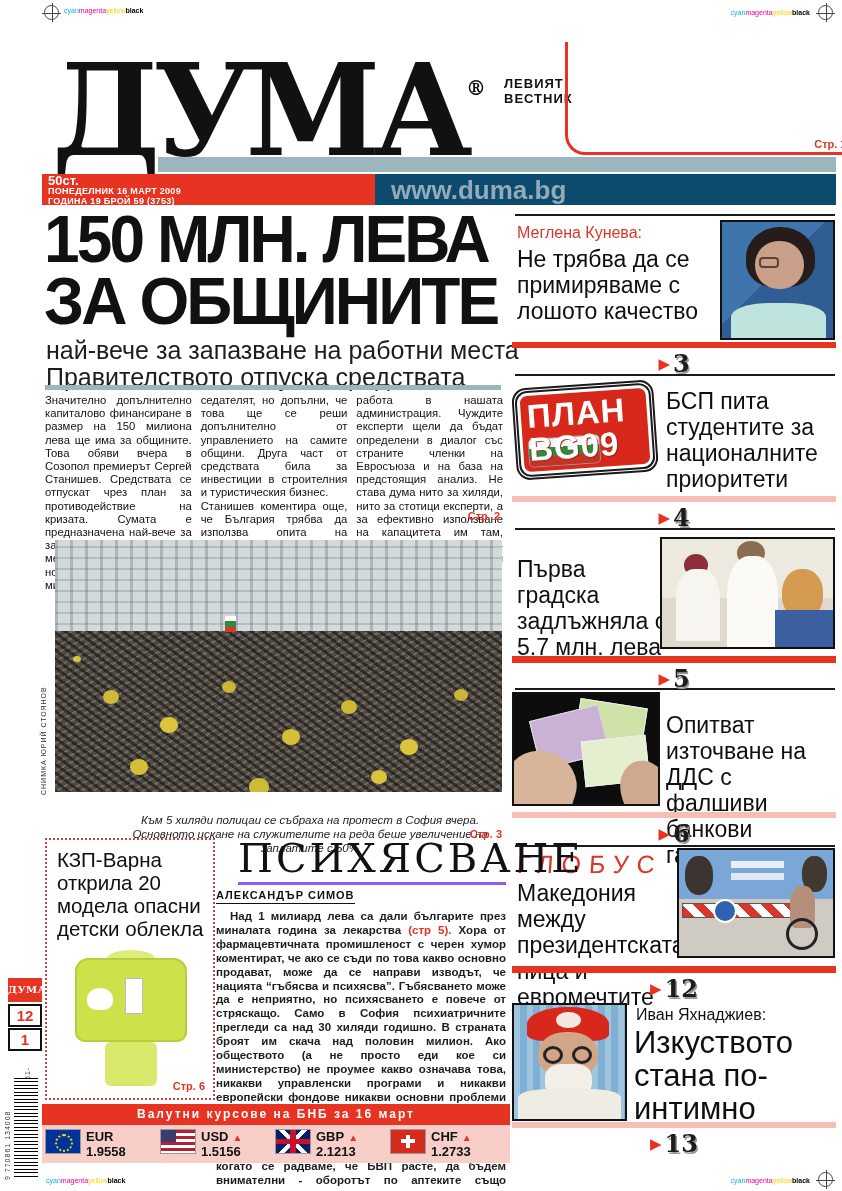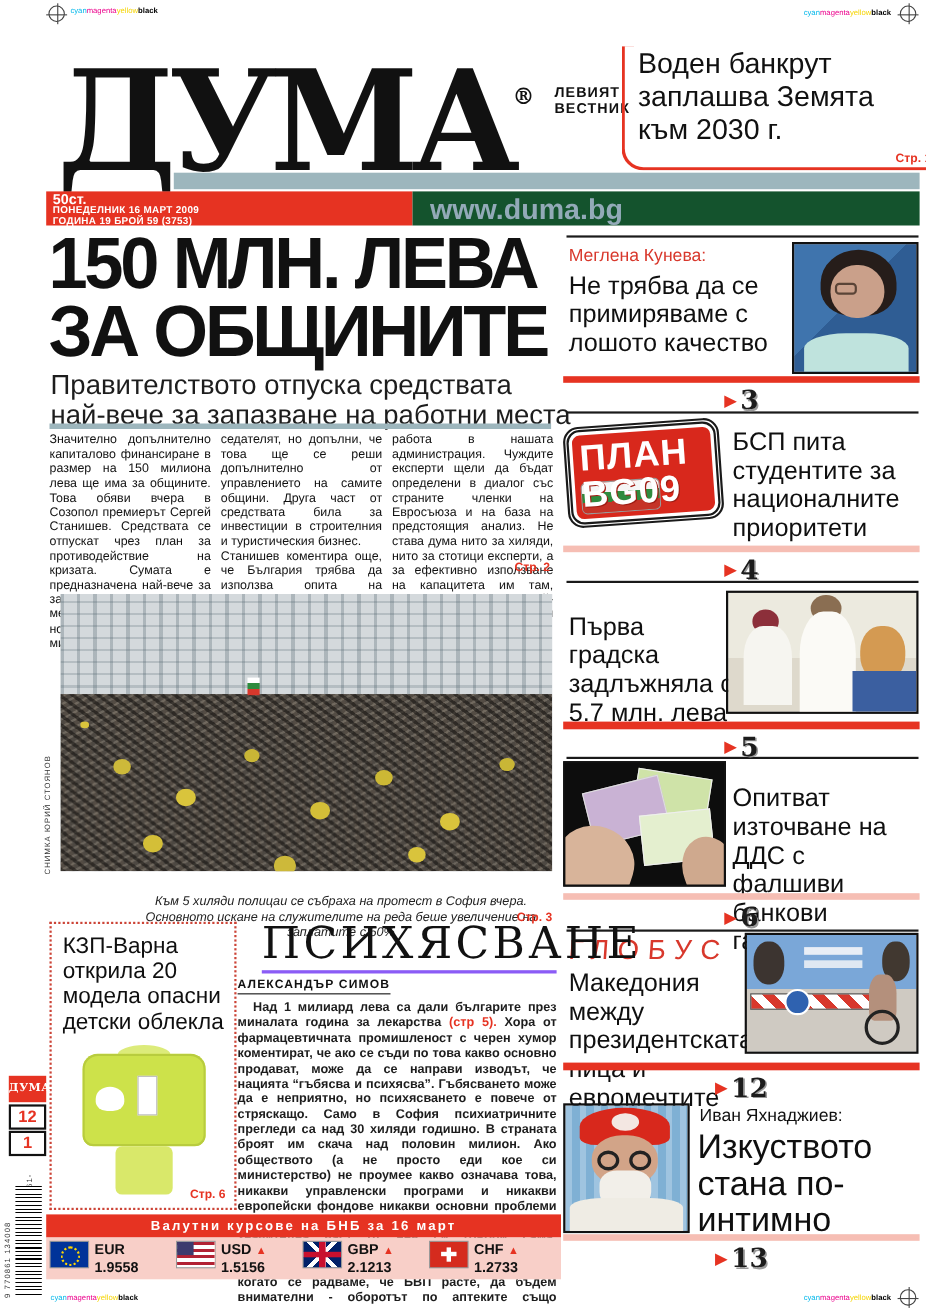--- a/index.html
+++ b/index.html
@@ -21,21 +21,21 @@
   .topstory{border-left:3px solid #e63322;border-bottom:3px solid #e63322;
             border-bottom-left-radius:20px;padding:0 4px 10px 12px;}
   .topstory .t{font-size:26px;line-height:30px;width:252px;}
   .pageref{color:#e63322;font-weight:bold;font-size:11px;}
   .slatebar{background:#9db6bd;}
   
   .infobar{display:flex;height:31px;}
   .infored{background:#e63322;color:#fff;width:333px;padding:1px 0 0 6px;box-sizing:border-box;}
   .infored .price{font-size:13px;font-weight:bold;line-height:11px;}
   .infored .ln{font-size:9px;font-weight:bold;line-height:10px;letter-spacing:.3px;}
-  .infopink{background:#14532d;flex:1;}
+  .infopink{background:#0c4a6e;flex:1;}
   .www{font-size:26px;font-weight:bold;color:#93aab8;padding:1px 0 0 16px;}
   
   .h1line{font-size:66px;line-height:62px;font-weight:bold;letter-spacing:-3px;
           transform:scaleX(.97);transform-origin:left;white-space:nowrap;}
   .subhead{font-size:25px;line-height:27px;color:#1d1d1d;}
   .cols{display:flex;gap:9px;width:458px;}
   .col{flex:1;font-size:11.3px;line-height:13.2px;text-align:justify;white-space:pre-line;}
   .col::first-line{}
   
   .photo{background:#d8dde0;overflow:hidden;}
@@ -173,21 +173,20 @@
   <div class="abs regtext" style="left:660px;top:9px;width:150px;text-align:right;"><span class="c-cyan">cyan</span><span class="c-magenta">magenta</span><span class="c-yellow">yellow</span><span class="c-black">black</span></div>
   <div class="abs regmark" style="left:818px;top:5px;"></div>
 
   <div class="abs logo" style="left:52px;top:26px;"><span>ДУМА</span><span class="r">®</span></div>
   <div class="abs tagline" style="left:504px;top:76px;">
     <div>ЛЕВИЯТ</div>
     <div>ВЕСТНИК</div>
   </div>
 
   <div class="abs topstory" style="left:565px;top:42px;width:272px;height:100px;">
-    <div class="t">Воден банкрут заплашва Земята към 2030 г.</div>
     <div class="pageref abs" style="right:4px;bottom:2px;">Стр. 11</div>
   </div>
 
   <div class="abs slatebar" style="left:158px;top:157px;width:678px;height:15px;"></div>
 
   <div class="abs infobar" style="left:42px;top:174px;width:794px;">
     <div class="infored">
       <div class="price">50ст.</div>
       <div class="ln">ПОНЕДЕЛНИК 16 МАРТ 2009</div>
       <div class="ln">ГОДИНА 19 БРОЙ 59 (3753)</div>
@@ -195,22 +194,22 @@
     <div class="infopink">
       <div class="www">www.duma.bg</div>
     </div>
   </div>
 
   <div class="abs" style="left:44px;top:208px;">
     <div class="h1line">150 МЛН. ЛЕВА</div>
     <div class="h1line">ЗА ОБЩИНИТЕ</div>
   </div>
   <div class="abs subhead" style="left:46px;top:337px;">
+    <div>най-вече за запазване на работни места</div>
     <div>Правителството отпуска средствата</div>
-    <div>най-вече за запазване на работни места</div>
   </div>
 
   <div class="abs slatebar" style="left:45px;top:385px;width:456px;height:5px;"></div>
 
   <div class="abs cols" style="left:45px;top:394px;">
     <div class="col">Значително допълнително капиталово финансиране в размер на 150 милиона лева ще има за общините. Това обяви вчера в Созопол премиерът Сергей Станишев. Средствата се отпускат чрез план за противодействие на кризата. Сумата е предназначена най-вече за запазване на работните места и за откриването на нови, коментира още министър-пред-</div>
     <div class="col">седателят, но допълни, че това ще се реши допълнително от управлението на самите общини. Друга част от средствата била за инвестиции в строителния и туристическия бизнес.
 Станишев коментира още, че България трябва да използва опита на страните членки в процеса на присъединяването и с това мотивира идеята да поканим чужди експерти на</div>
     <div class="col">работа в нашата администрация. Чуждите експерти щели да бъдат определени в диалог със страните членки на Евросъюза и на база на предстоящия анализ. Не става дума нито за хиляди, нито за стотици експерти, а за ефективно използване на капацитета им там, където ще бъде най-полезно, допълни Станишев.</div>
   </div>

